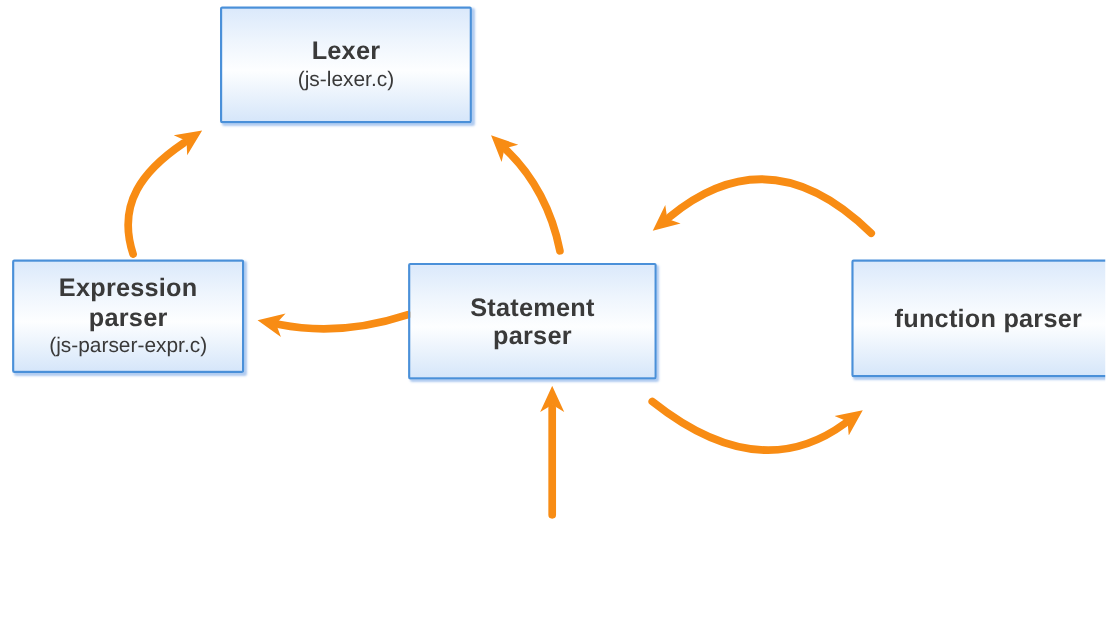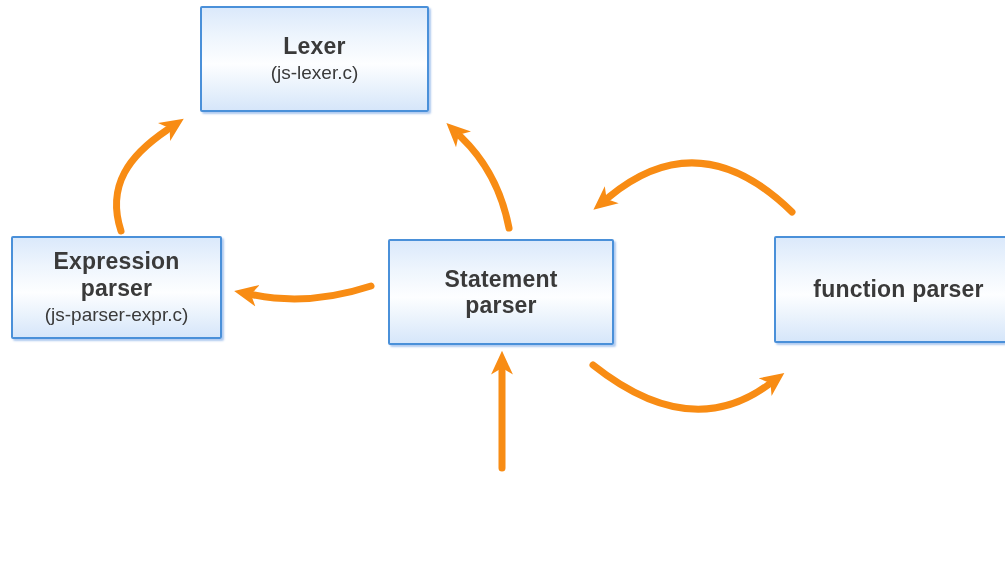--- a/index.html
+++ b/index.html
@@ -51,21 +51,21 @@
   .node-sub {
     font-size: 19px;
     font-weight: 400;
     line-height: 1.25;
     margin-top: 2px;
     white-space: nowrap;
   }
   
   #node-lexer      { left: 200px; top:   6px; width: 229px; height: 106px; }
   #node-expr       { left:  11px; top: 236px; width: 211px; height: 103px; }
-  #node-statm      { left: 388px; top: 239px; width: 226px; height: 106px; }
+  #node-statm      { left: 371px; top: 239px; width: 226px; height: 106px; }
   #node-func       { left: 754px; top: 236px; width: 249px; height: 107px; margin-left: 20px; }
   #node-parser     { left: 386px; top: 472px; width: 226px; height: 104px; }
   
   #node-expr  .node-title { max-width: 135px; }
   #node-statm .node-title { max-width: 135px; }
 </style>
 </head>
 <body>
 
 <div id="canvas">

